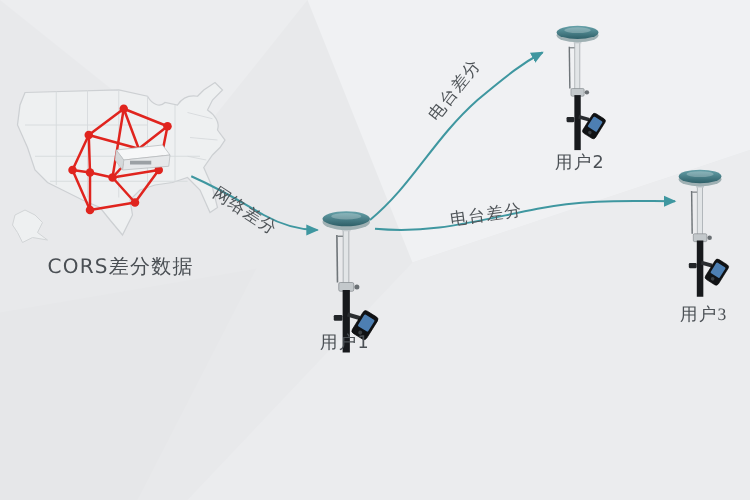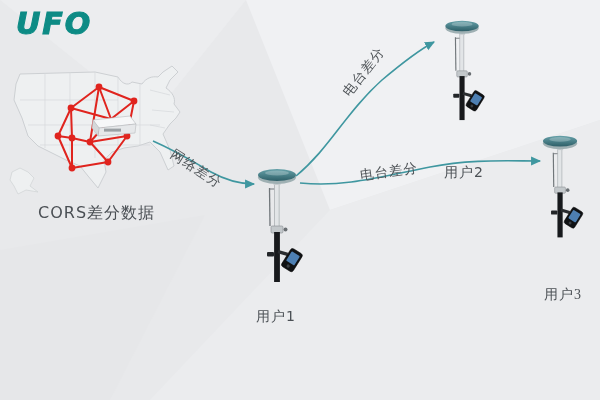--- a/index.html
+++ b/index.html
@@ -7,21 +7,21 @@
   #stage{position:relative;width:600px;height:400px;background:#e8e9eb;overflow:hidden;}
   #scene{position:absolute;left:0;top:0;}
   .lbl{position:absolute;color:#4e5357;white-space:nowrap;user-select:none;}
   .logo{position:absolute;left:16px;top:6px;font-size:30px;font-weight:bold;font-style:italic;
         color:#0d8b85;letter-spacing:2px;-webkit-text-stroke:1.1px #0d8b85;}
   .caption{left:38px;top:203px;width:154px;font-size:16px;color:#4a4f54;letter-spacing:1px;}
   .flow{font-size:13.5px;color:#4e5357;letter-spacing:1px;}
   .flow-net{left:196px;top:169px;transform:translate(-50%,-50%) rotate(33deg);}
   .flow-radio2{left:364px;top:72px;transform:translate(-50%,-50%) rotate(-52deg);}
   .flow-radio3{left:389px;top:172px;transform:translate(-50%,-50%) rotate(-8deg);}
-  .user{font-size:14px;color:#4b5055;transform:translate(-50%,0);letter-spacing:1px;margin-top:43px;}
+  .user{font-size:14px;color:#4b5055;transform:translate(-50%,0);letter-spacing:1px;}
   .u1{left:276px;top:265px;}
   .u2{left:464px;top:121px;}
   .u3{left:563px;top:243px;font-family:Liberation Serif, serif;}
 </style>
 </head>
 <body>
 
 <div id="stage">
 
   <svg id="scene" width="600" height="400" viewBox="0 0 600 400">
@@ -129,21 +129,20 @@
       <use href="#rx"></use>
     </g>
     <g transform="translate(426.4,18) scale(0.88)">
       <use href="#rx"></use>
     </g>
     <g transform="translate(523.6,133) scale(0.9)">
       <use href="#rx"></use>
     </g>
   </svg>
 
-  <div class="logo">UFO</div>
   <div class="lbl caption">CORS差分数据</div>
   <div class="lbl flow flow-net">网络差分</div>
   <div class="lbl flow flow-radio2">电台差分</div>
   <div class="lbl flow flow-radio3">电台差分</div>
   <div class="lbl user u1">用户1</div>
   <div class="lbl user u2">用户2</div>
   <div class="lbl user u3">用户3</div>
 </div>
 
 </body></html>

